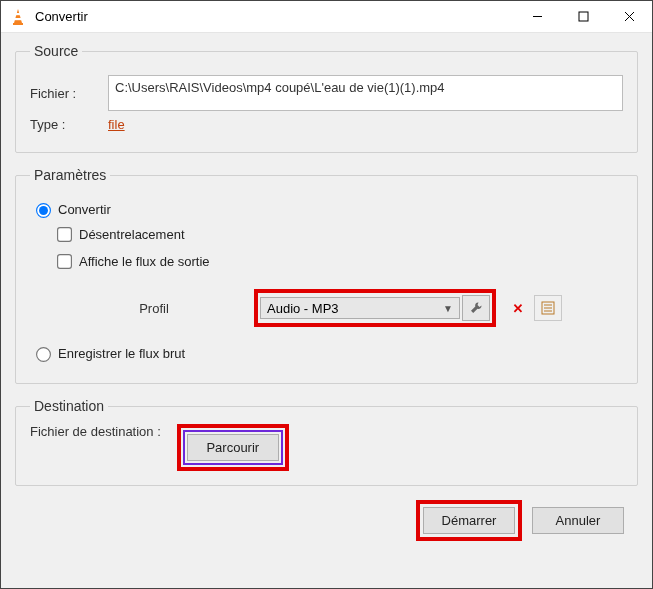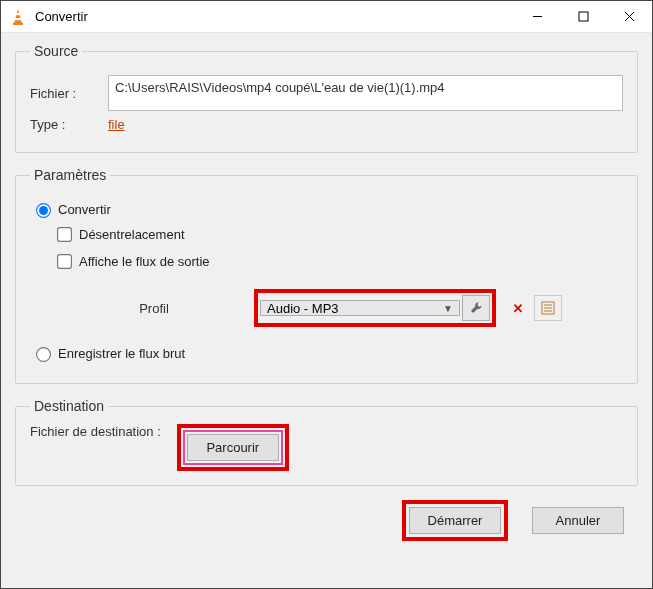--- a/index.html
+++ b/index.html
@@ -17,32 +17,32 @@
 .label { color: #333; margin-right: 10px; min-width: 68px; }
 .value { color: #c2410c; text-decoration: underline; }
 .textfield { flex: 1; background: #fff; border: 1px solid #bcbcbc; padding: 4px 6px; height: 36px; color: #333; overflow: hidden; white-space: nowrap; }
 .radio, .checkbox { display: flex; align-items: center; margin: 8px 0 8px 4px; color: #222; }
 .radio-indent { margin-left: 2px; }
 .radio input, .checkbox input { margin-right: 8px; transform: scale(1.15); }
 .checks { margin: 6px 0 6px 20px; }
 .profilrow { display: flex; align-items: center; margin: 18px 0 10px 0; text-align: center; }
 .profilrow .plabel { margin-left: 24px; width: 200px; color: #333; }
 .hl-red { border: 4px solid #e00000; padding: 2px; display: flex; align-items: center; }
-.select { display: flex; align-items: center; background: #e7e7e7; border: 1px solid #adadad; width: 200px; height: 16px; padding: 0 6px; justify-content: space-between; }
+.select { display: flex; align-items: center; background: #e7e7e7; border: 1px solid #adadad; width: 200px; height: 22px; padding: 0 6px; justify-content: space-between; }
 .caret { font-size: 10px; color: #555; }
 .iconbtn { width: 28px; height: 26px; background: #e7e7e7; border: 1px solid #adadad; display: flex; align-items: center; justify-content: center; margin-left: 2px; }
 .iconbtn.nobg { background: transparent; border: 1px solid #c9c9c9; }
 .iconbtn svg { width: 14px; height: 14px; }
 .xbtn { width: 28px; height: 26px; display: flex; align-items: center; justify-content: center; margin-left: 8px; font-size: 18px; color: #e00000; font-weight: bold; }
 .destrow { display: flex; align-items: flex-start; }
 .destlabel { color: #333; margin-right: 10px; }
 .btn { background: #e1e1e1; border: 1px solid #adadad; padding: 5px 16px; min-width: 92px; text-align: center; color: #222; }
-.btnrow { display: flex; justify-content: flex-end; gap: 24px; margin-top: 12px; padding-right: 14px; }
+.btnrow { display: flex; justify-content: flex-end; gap: 10px; margin-top: 12px; padding-right: 14px; }
 .hl-red-btn { border: 4px solid #e00000; padding: 3px; }
-.hl-blue { border: 2px solid #ec4899; padding: 2px; margin-left: 8px; }
+.hl-blue { border: 2px solid #6d28d9; padding: 2px; margin-left: 8px; }
 </style>
 </head>
 <body>
 
 <div class="window">
   <div class="titlebar">
     <span class="icon">
       <svg viewBox="0 0 18 18">
           <polygon points="9,1 13,15 5,15" fill="#f58220"></polygon>
           <rect x="4" y="15" width="10" height="2" fill="#f58220"></rect>

